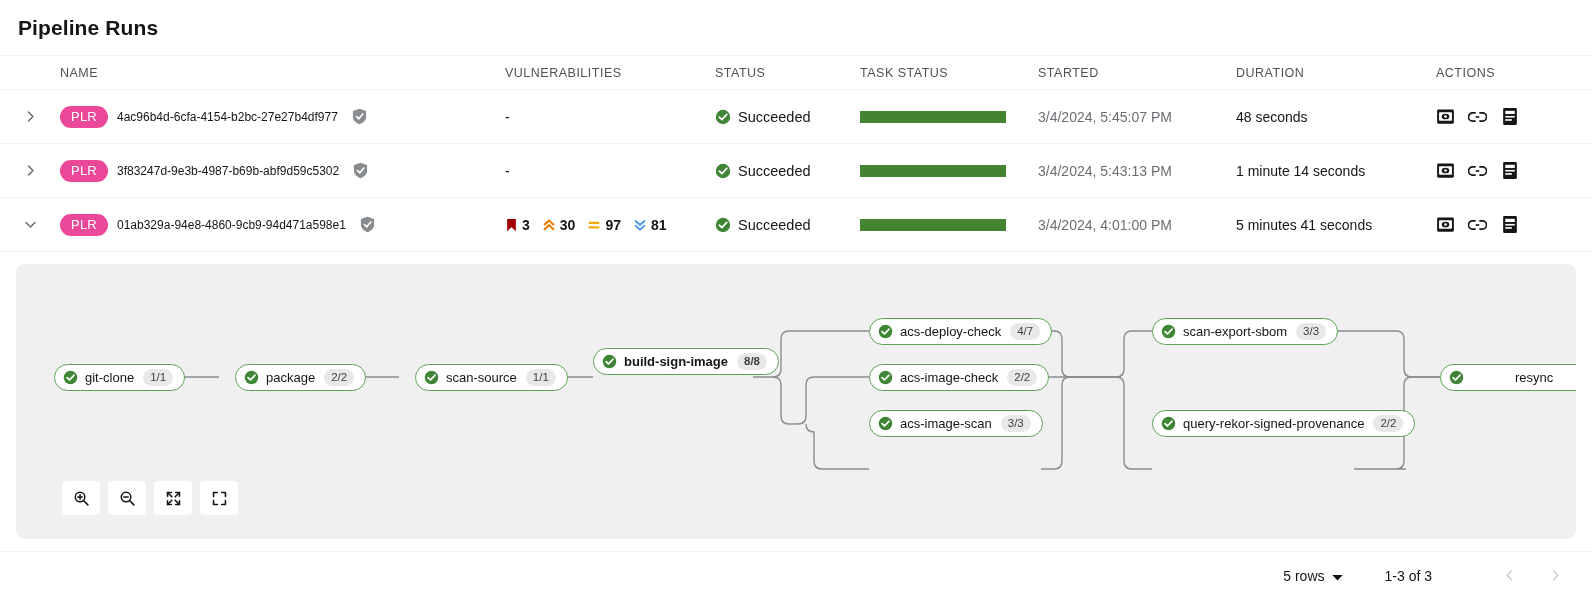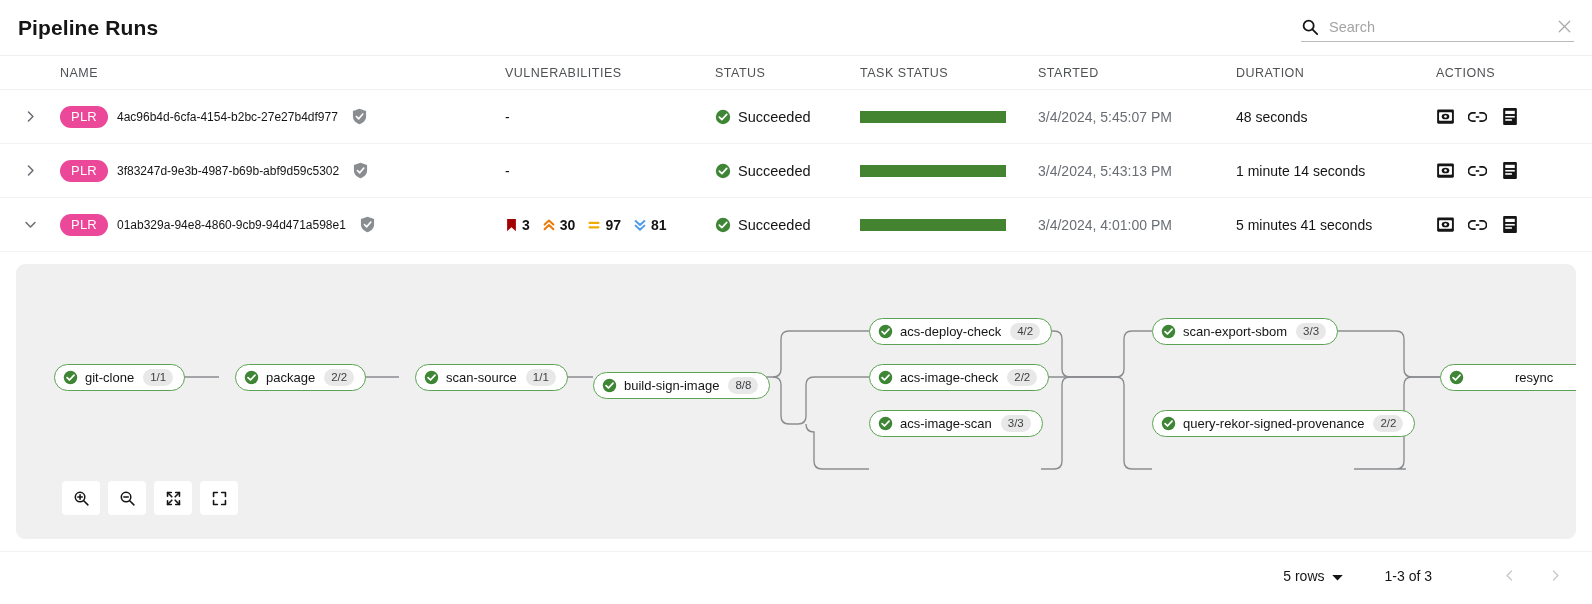--- a/index.html
+++ b/index.html
@@ -198,35 +198,20 @@
     cursor: pointer;
     margin-left: 20px;
   }
 </style>
 </head>
 <body>
 
 <div class="page-header">
   <div class="page-title">Pipeline Runs</div>
 
-  <div class="search-wrap">
-    <span class="search-icon">
-      <svg viewBox="0 0 20 20" width="18" height="18" fill="none" stroke="#151515" stroke-width="2">
-        <circle cx="8.5" cy="8.5" r="5.6"></circle>
-          <line x1="12.7" y1="12.7" x2="18" y2="18" stroke-linecap="round"></line>
-      </svg>
-    </span>
-    <input class="search-input" type="text" placeholder="Search" style="">
-    <span class="search-clear">
-      <svg viewBox="0 0 20 20" width="15" height="15" stroke="#a8a8a8" stroke-width="1.6" stroke-linecap="round">
-        <line x1="3" y1="3" x2="17" y2="17"></line>
-          <line x1="17" y1="3" x2="3" y2="17"></line>
-      </svg>
-    </span>
-  </div>
 </div>
 
 <table class="runs">
   <colgroup>
     <col class="col-toggle">
       <col class="col-name">
       <col class="col-vuln">
       <col class="col-status">
     <col class="col-task">
       <col class="col-started">
@@ -523,35 +508,35 @@
             <span class="node-count">2/2</span>
           </div>
           <div class="node" style="left:399px; top:100px;">
             <span class="check-ico"><svg viewBox="0 0 20 20" width="15" height="15">
                   <circle cx="10" cy="10" r="9" fill="#3e8635"></circle>
                   <polyline points="5.4,10.2 8.6,13.3 14.7,6.8" fill="none" stroke="#fff" stroke-width="2.3" stroke-linecap="round" stroke-linejoin="round"></polyline>
                 </svg></span>
             <span>scan-source</span>
             <span class="node-count">1/1</span>
           </div>
-          <div class="node" style="left:577px; top:108px;">
+          <div class="node" style="left:577px; top:84px;font-weight:bold;">
             <span class="check-ico"><svg viewBox="0 0 20 20" width="15" height="15">
                   <circle cx="10" cy="10" r="9" fill="#3e8635"></circle>
                   <polyline points="5.4,10.2 8.6,13.3 14.7,6.8" fill="none" stroke="#fff" stroke-width="2.3" stroke-linecap="round" stroke-linejoin="round"></polyline>
                 </svg></span>
             <span>build-sign-image</span>
             <span class="node-count">8/8</span>
           </div>
           <div class="node" style="left:853px; top:54px;align-items:center;">
             <span class="check-ico"><svg viewBox="0 0 20 20" width="15" height="15">
                   <circle cx="10" cy="10" r="9" fill="#3e8635"></circle>
                   <polyline points="5.4,10.2 8.6,13.3 14.7,6.8" fill="none" stroke="#fff" stroke-width="2.3" stroke-linecap="round" stroke-linejoin="round"></polyline>
                 </svg></span>
             <span>acs-deploy-check</span>
-            <span class="node-count">4/2</span>
+            <span class="node-count">4/7</span>
           </div>
           <div class="node" style="left:853px; top:100px;">
             <span class="check-ico"><svg viewBox="0 0 20 20" width="15" height="15">
                   <circle cx="10" cy="10" r="9" fill="#3e8635"></circle>
                   <polyline points="5.4,10.2 8.6,13.3 14.7,6.8" fill="none" stroke="#fff" stroke-width="2.3" stroke-linecap="round" stroke-linejoin="round"></polyline>
                 </svg></span>
             <span>acs-image-check</span>
             <span class="node-count">2/2</span>
           </div>
           <div class="node" style="left:853px; top:146px;">

